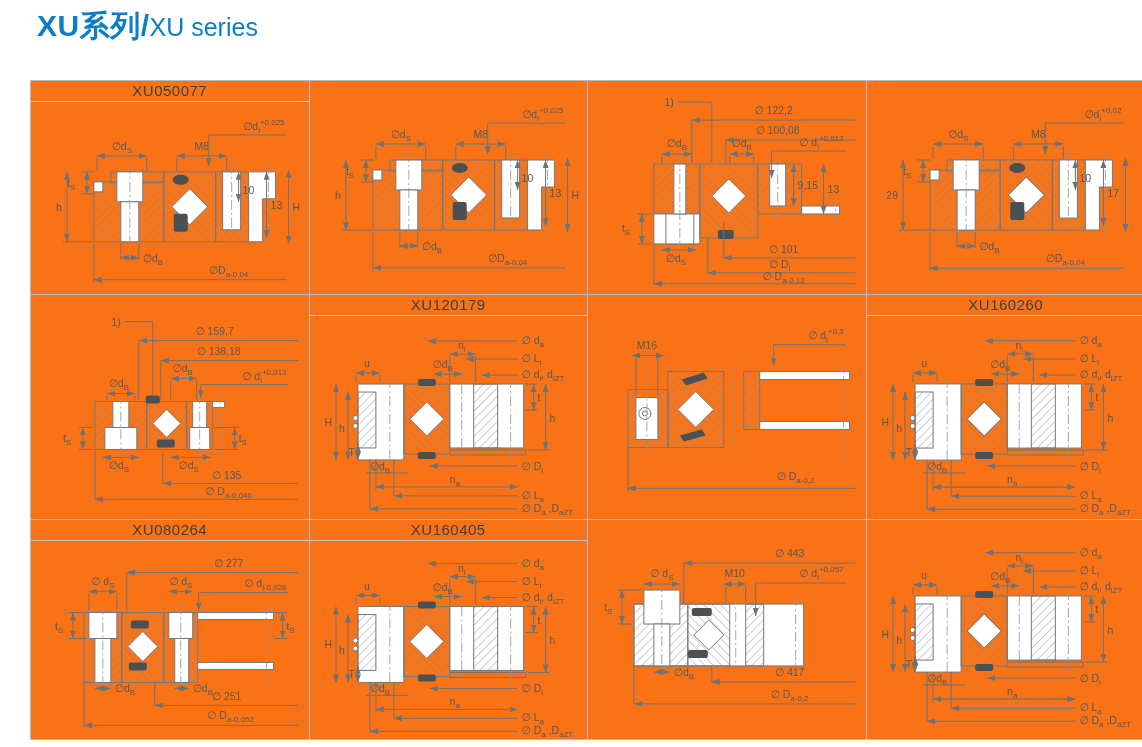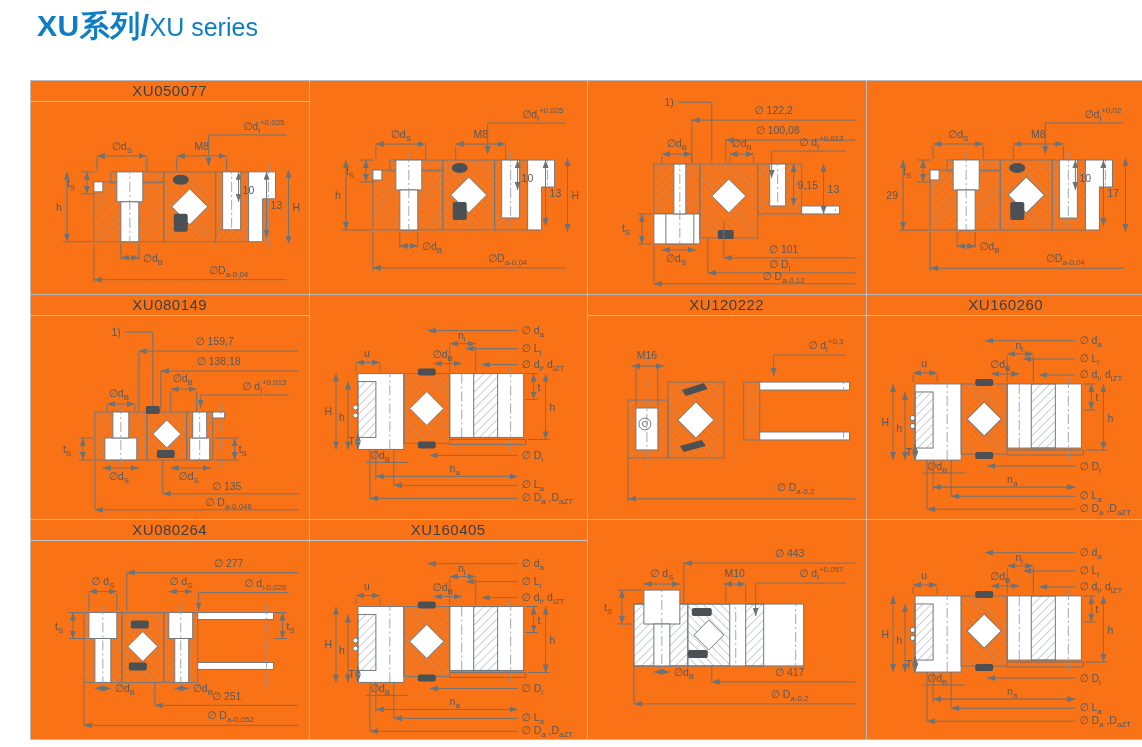--- a/index.html
+++ b/index.html
@@ -280,21 +280,20 @@
               <line class="ln" x1="108" y1="142" x2="108" y2="158"></line>
    <text class="t" x="112" y="160"><tspan>∅d</tspan><tspan class="sb" dy="3">B</tspan></text>
    <line class="d ms" x1="63" y1="178" x2="256" y2="178"></line>
    <line class="ln" x1="63" y1="142" x2="63" y2="181"></line>
    <text class="t" text-anchor="middle" x="198" y="172"><tspan>∅D</tspan><tspan class="sb" dy="3">a-0,04</tspan></text>
   </g>
  </svg>
  </div>
 </div>
       <div class="cell">
- <div class="cell-title">XU080149</div>
  <div class="cell-draw">
  <svg viewBox="0 0 278 195">
   <g>
    <rect class="hA" x="64" y="92" width="52" height="48"></rect>
    <rect class="w" x="74" y="118" width="32" height="22"></rect>
    <rect class="w" x="82" y="92" width="16" height="26"></rect>
    <rect class="hB" x="116" y="92" width="40" height="48"></rect>
    <polygon class="w" points="136,100 150,114 136,128 122,114"></polygon>
    <rect class="s" x="115" y="86" width="14" height="8" rx="2"></rect>
    <rect class="s" x="126" y="130" width="18" height="8" rx="2"></rect>
@@ -343,20 +342,21 @@
    <line class="d ms" x1="132" y1="174" x2="268" y2="174"></line>
               <line class="ln" x1="132" y1="140" x2="132" y2="174"></line>
    <text class="t" text-anchor="middle" x="198" y="186"><tspan>∅ D</tspan><tspan class="sb" dy="3">a-0,046</tspan></text>
    <line class="d ms" x1="64" y1="190" x2="268" y2="190"></line>
               <line class="ln" x1="64" y1="140" x2="64" y2="190"></line>
   </g>
  </svg>
  </div>
 </div>
       <div class="cell">
+ <div class="cell-title">XU120179</div>
  <div class="cell-draw">
  <svg viewBox="0 0 278 195">
   <g>
    <rect class="ol" x="48" y="64" width="46" height="76"></rect>
    <rect class="hA" x="48" y="72" width="18" height="56"></rect>
    <circle class="ol" cx="45.5" cy="98" r="2.5"></circle>
               <circle class="ol" cx="45.5" cy="106" r="2.5"></circle>
    <rect class="ol" x="140" y="64" width="74" height="64"></rect>
    <rect class="hB" x="94" y="64" width="46" height="70"></rect>
    <polygon class="w" points="117,82 134,99 117,116 100,99"></polygon>
@@ -411,21 +411,20 @@
    <line class="d ms" x1="84" y1="176" x2="208" y2="176"></line>
    <line class="ln" x1="84" y1="140" x2="84" y2="176"></line>
    <text class="t" x="212" y="192"><tspan>∅ D</tspan><tspan class="sb" dy="3">a</tspan><tspan dy="-3"> ,D</tspan><tspan class="sb" dy="3">aZT</tspan></text>
    <line class="d ms" x1="60" y1="189" x2="208" y2="189"></line>
    <line class="ln" x1="60" y1="140" x2="60" y2="189"></line>
   </g>
  </svg>
  </div>
 </div>
       <div class="cell">
- <div class="cell-title">XU120222</div>
  <div class="cell-draw">
  <svg viewBox="0 0 278 195">
   <g>
    <rect class="hA" x="40" y="80" width="40" height="58"></rect>
    <rect class="w" x="48" y="88" width="22" height="42"></rect>
    <circle class="ol" cx="57" cy="104" r="6"></circle>
               <circle class="ol" cx="57" cy="104" r="2.5"></circle>
    <rect class="hB" x="80" y="62" width="56" height="76"></rect>
    <polygon class="w" points="108,82 126,100 108,118 90,100"></polygon>
    <path class="s" d="M94,70 L116,63 L120,69 L98,76 Z"></path>

